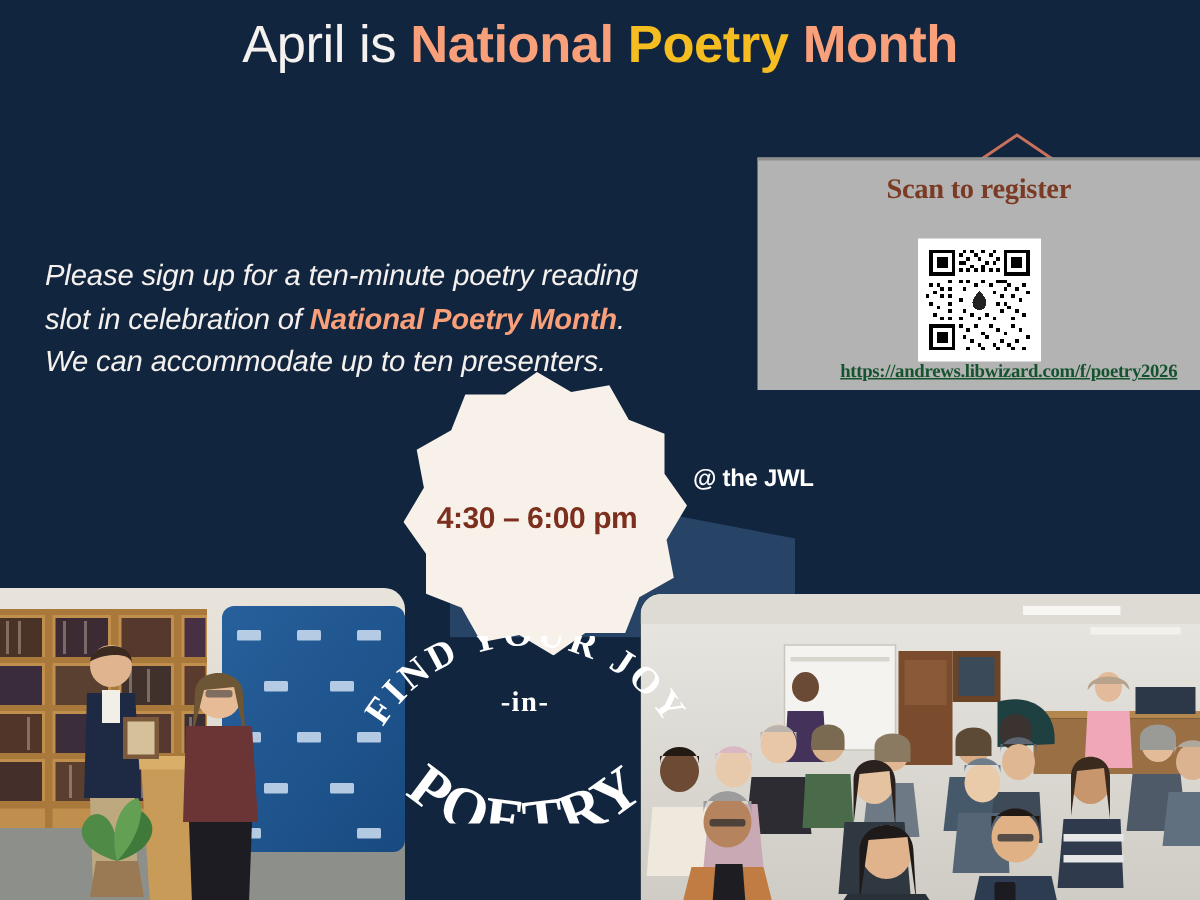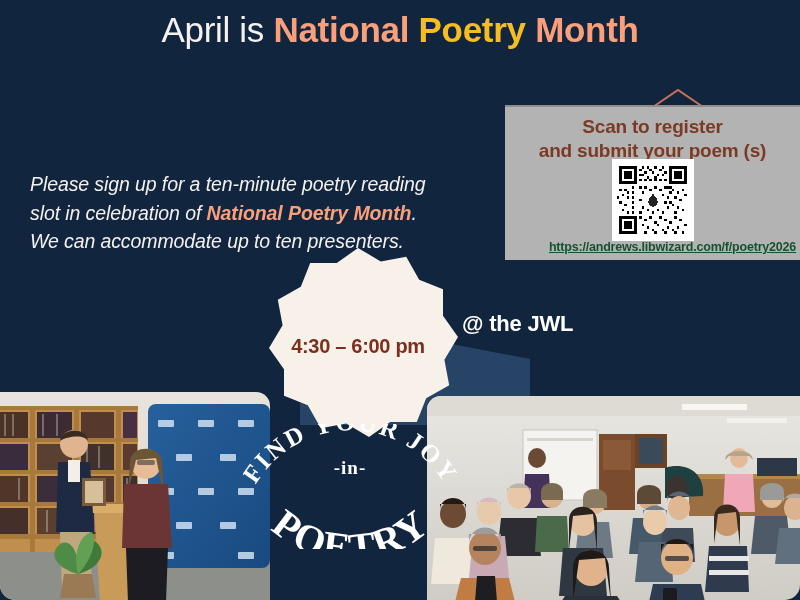--- a/index.html
+++ b/index.html
@@ -2,21 +2,21 @@
 <html><head>
 <meta charset="utf-8">
 <style>
   html,body{margin:0;padding:0;}
   body{
     width:800px;height:600px;overflow:hidden;
     background:#12253e;
     font-family:"Liberation Sans", sans-serif;
     position:relative;
   }
-  #poster{position:absolute;inset:0;width:800px;height:600px;overflow:hidden;background:#12253e;border-radius:15px;}
+  #poster{position:absolute;inset:0;width:800px;height:600px;overflow:hidden;background:#12253e;}
 
   
   .headline{
     position:absolute;left:0;top:12px;width:800px;text-align:center;
     font-size:35px;line-height:1.05;font-weight:700;color:#ffffff;
     letter-spacing:-0.3px;
   }
   .hl-plain{font-weight:400;color:#f4f1ee;}
   .hl-salmon{color:#f9a07b;font-weight:700;}
   .hl-gold{color:#f5bd1f;font-weight:700;}
@@ -34,20 +34,21 @@
     font-style:italic;font-weight:500;letter-spacing:-0.1px;
   }
   .bodytext b{color:#f9a07b;font-weight:700;}
 
   
   .hanger{position:absolute;left:648px;top:88px;width:60px;height:22px;}
   .qrpanel{
     position:absolute;left:505px;top:105px;width:295px;height:155px;
     background:#b3b3b3;border-top:2px solid #8e8e8e;
     box-sizing:border-box;
+    font-family:Liberation Serif, serif;
   }
   .qrtitle{
     position:absolute;left:0;top:8px;width:295px;text-align:center;
     color:#7b3a23;font-weight:700;font-size:19px;line-height:1.25;
     letter-spacing:-0.2px;
   }
   .qrimgwrap{
     position:absolute;left:50%;top:52px;transform:translateX(-50%);
     width:72px;height:72px;background:#ffffff;padding:5px;box-sizing:content-box;
   }
@@ -79,21 +80,21 @@
     display:flex;align-items:center;justify-content:center;
   }
   .sbtext{
     text-align:center;color:#7b2f1c;font-weight:700;
     font-size:20px;line-height:1.45;letter-spacing:-0.3px;
     margin-top:-4px;
   }
 
   .venue{
     position:absolute;left:462px;top:310px;width:170px;
-    color:#ffffff;font-weight:700;font-size:22px;line-height:1.3;
+    color:#ffffff;font-weight:700;font-size:16px;line-height:1.3;
     letter-spacing:-0.2px;
   }
 
   
   .photo{position:absolute;overflow:hidden;background:#233;}
   .photo-left{
     left:-2px;top:392px;width:272px;height:210px;
     border-radius:0 14px 0 0;
   }
   .photo-right{
@@ -122,21 +123,20 @@
 
   <div class="hanger">
     <svg viewBox="0 0 60 22" xmlns="http://www.w3.org/2000/svg">
       <path d="M2 21 L30 2 L58 21" fill="none" stroke="#c9715a" stroke-width="2"></path>
     </svg>
   </div>
 
   <div class="qrpanel">
     <div class="qrtitle">
       <div>Scan to register</div>
-      <div>and submit your poem (s)</div>
     </div>
 
     <div class="qrimgwrap">
       <svg viewBox="0 0 29 29" shape-rendering="crispEdges" xmlns="http://www.w3.org/2000/svg">
         <rect width="29" height="29" fill="#fff"></rect>
         <g fill="#000">
 
           <rect x="1" y="1" width="7" height="1"></rect>
             <rect x="1" y="7" width="7" height="1"></rect>
           <rect x="1" y="1" width="1" height="7"></rect>

